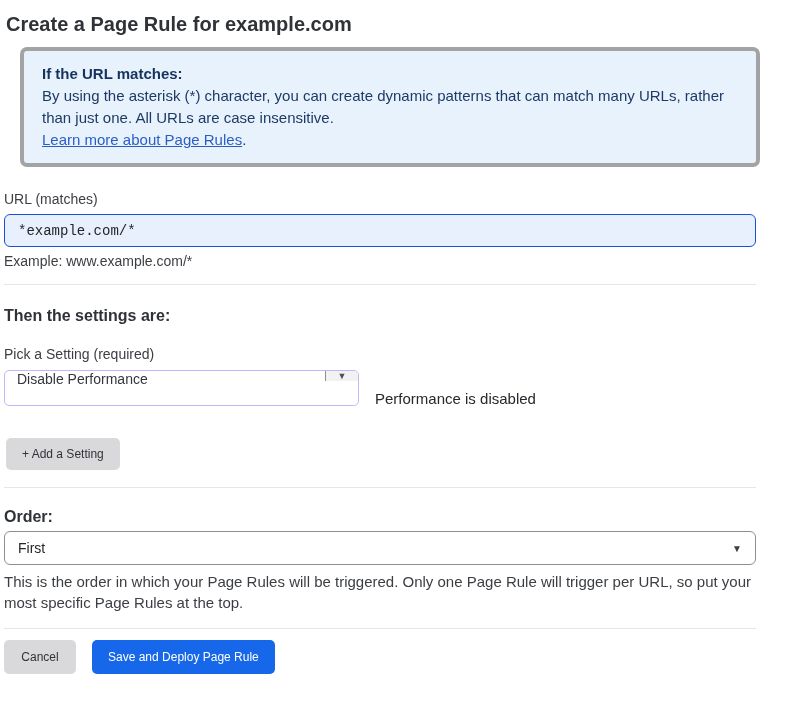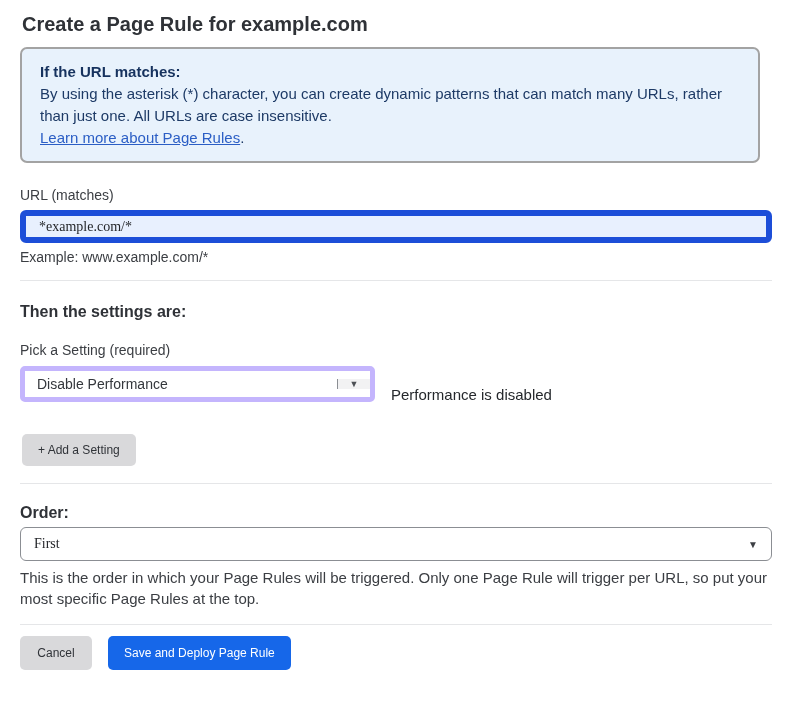--- a/index.html
+++ b/index.html
@@ -4,73 +4,74 @@
 <style>
   * { box-sizing: border-box; }
   html, body { margin: 0; padding: 0; }
   body {
     width: 790px; height: 714px;
     background: #ffffff;
     font-family: "Liberation Sans", sans-serif;
     color: #303338;
     overflow: hidden;
   }
-  .page { padding: 12px 30px 0 20px; }
+  .page { padding: 12px 30px 0 4px; }
 
   h1 {
     margin: 0 0 0 2px;
     font-size: 20px; font-weight: 700;
     line-height: 24px; color: #2f3237;
   }
 
   .info-box {
     margin-top: 11px;
     background: #e8f2fc;
-    border: 2px solid #a3a3a3;
+    border: 4px solid #a3a3a3;
     border-radius: 7px;
     padding: 12px 18px;
     font-size: 15px; line-height: 22px;
     color: #1d3a66;
+    margin-left: 16px;
   }
   .info-heading { font-weight: 700; color: #16325e; }
   .info-link { color: #2b5ec5; text-decoration: underline; cursor: pointer; }
 
   .field-label {
     margin-top: 24px;
     font-size: 14px; line-height: 17px; color: #3b3e43;
   }
 
   .url-input {
     display: block;
     margin-top: 6px;
     width: 752px; height: 33px;
     background: #e8f0fe;
-    border: 6px solid #1d4ed8;
+    border: 1px solid #1d4ed8;
     border-radius: 6px;
     padding: 0 13px;
-    font-family: Liberation Serif, serif;
+    font-family: Liberation Mono, monospace;
     font-size: 14px; color: #24262a;
   }
   .example-text { margin-top: 6px; font-size: 14px; line-height: 17px; color: #3b3e43; }
 
   .divider { margin-top: 14px; width: 752px; border-top: 1px solid #e5e6e8; }
 
   h2 {
     margin: 21px 0 0 0;
     font-size: 16px; font-weight: 700;
     line-height: 19px; color: #2f3237;
   }
   .label-tight { margin-top: 21px; }
 
   .setting-row { margin-top: 5px; display: flex; align-items: center; }
   .picker {
-    display: flex; align-items: center;
+    display: flex; align-items: flex-start;
     width: 355px; height: 36px;
     background: #ffffff;
-    border: 5px solid #c4b5fd;
+    border: 1px solid #c4b5fd;
     border-radius: 5px;
     overflow: hidden;
     cursor: pointer;
   }
   .picker-value {
     flex: 1; display: flex; align-items: center;
     padding: 0 12px; font-size: 14px; color: #34373c;
     white-space: nowrap;
   }
   .picker-arrow {
@@ -99,21 +100,20 @@
   .order-select {
     margin-top: 5px;
     width: 752px; height: 34px;
     border: 1px solid #8b8e93;
     border-radius: 6px;
     display: flex; align-items: center; justify-content: space-between;
     padding: 0 13px;
     font-size: 14px; color: #24262a;
     cursor: pointer;
     background: #ffffff;
-    font-family: Liberation Serif, serif;
   }
   .select-arrow { font-size: 10px; color: #3c3f44; }
 
   .help-text {
     margin-top: 6px;
     font-size: 15px; line-height: 21px;
     color: #3b3e43;
     width: 752px;
   }
   .divider-bottom { margin-top: 15px; }

